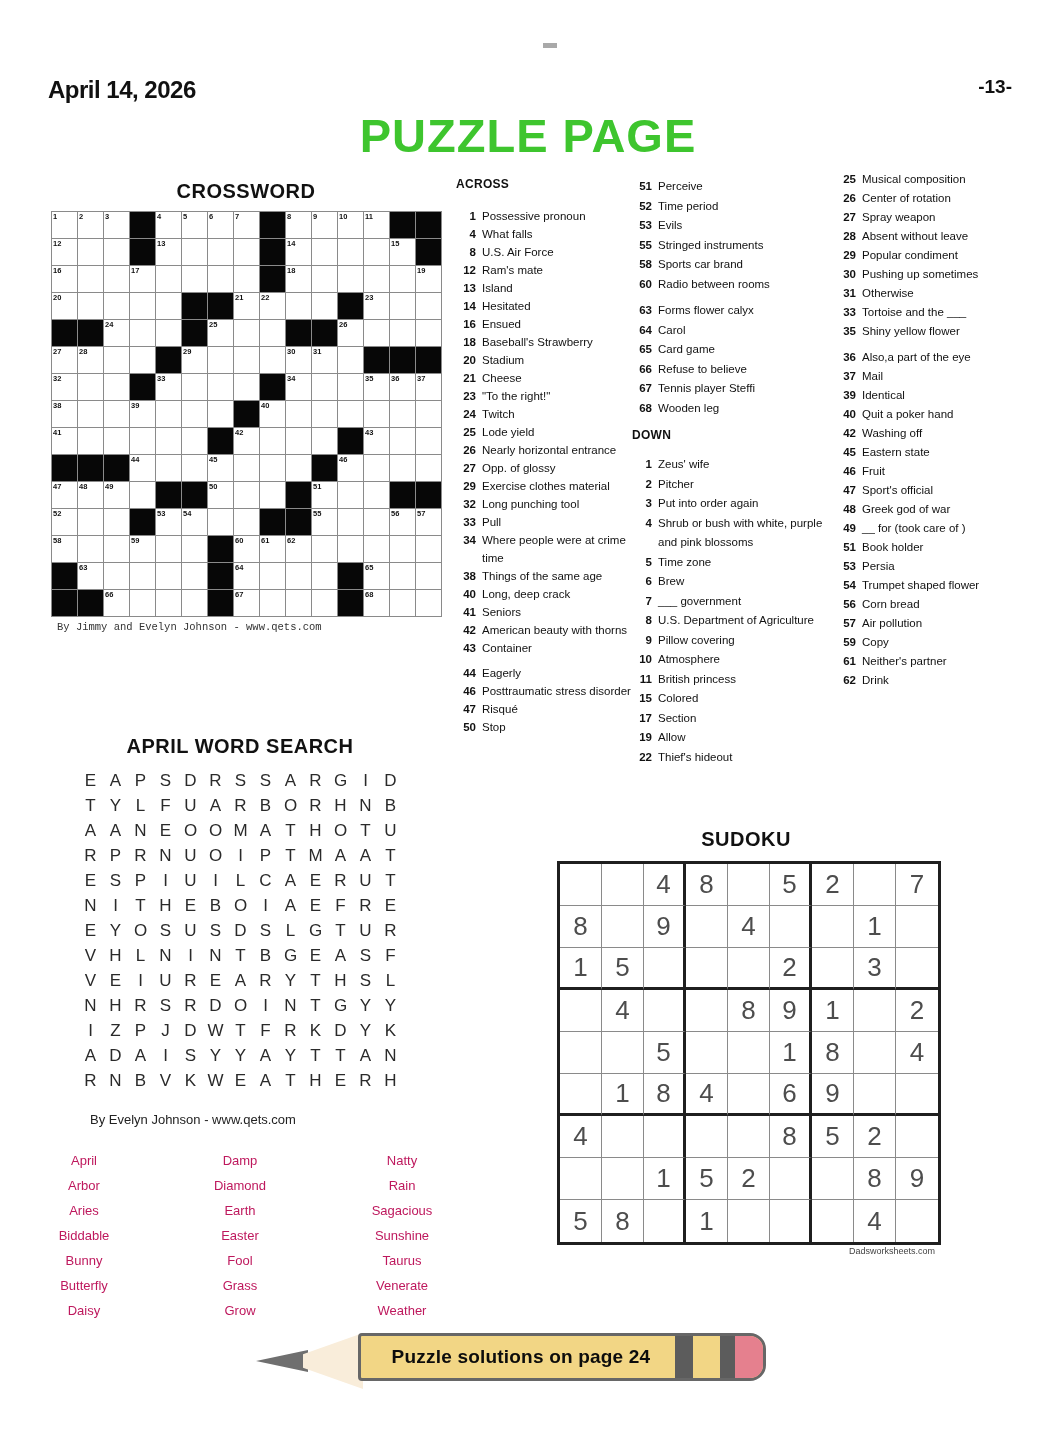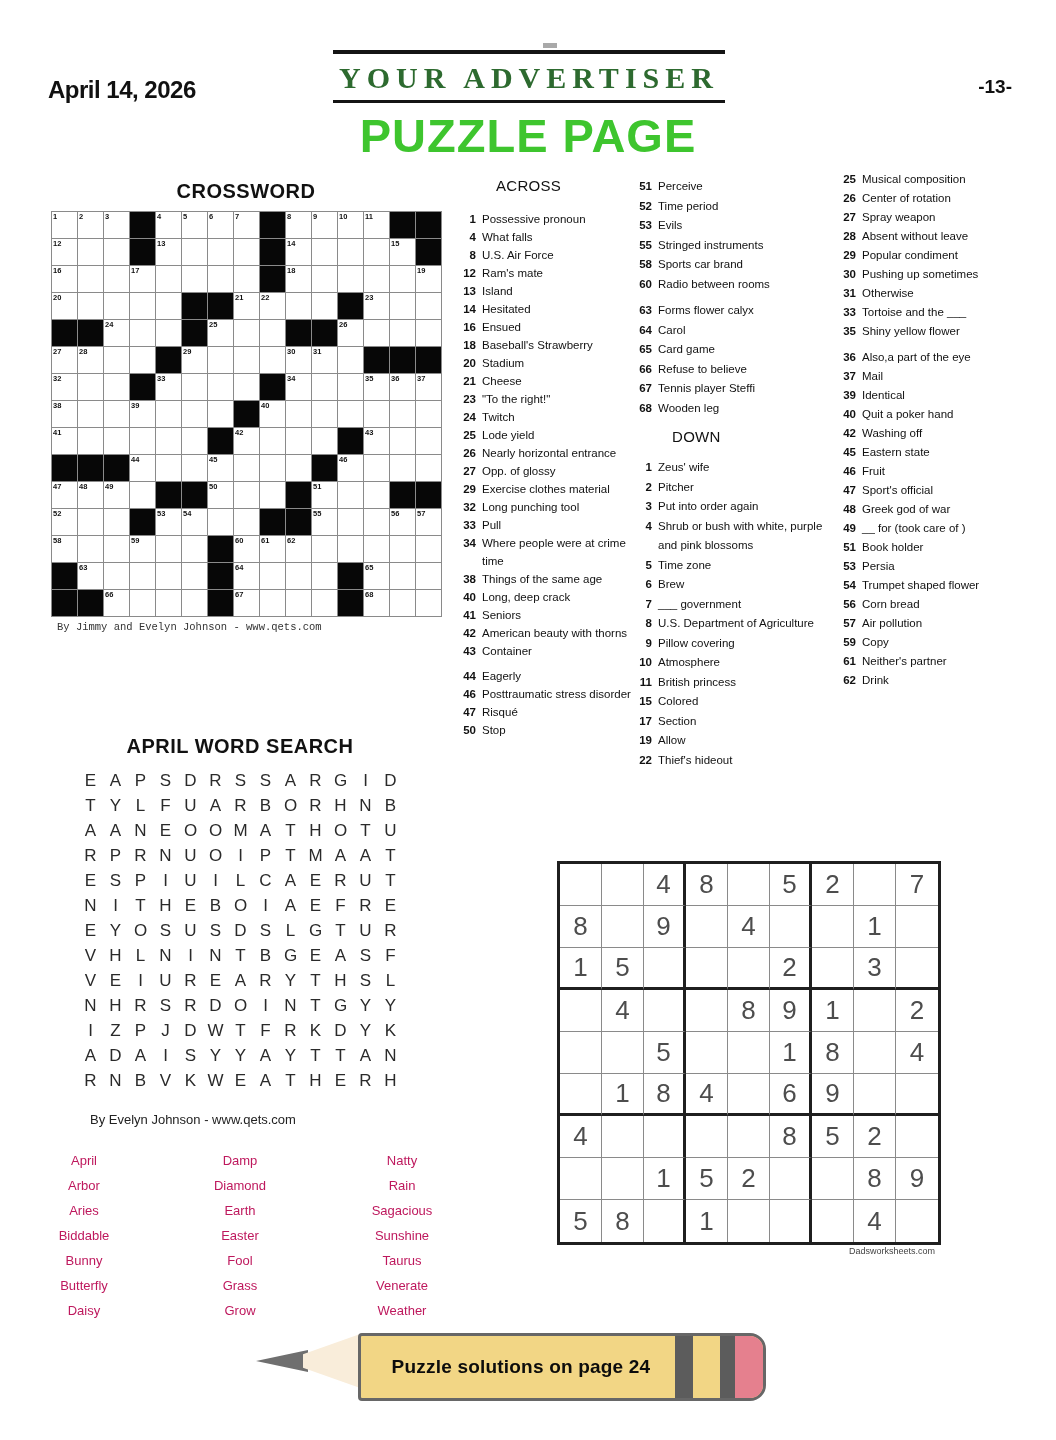--- a/index.html
+++ b/index.html
@@ -26,21 +26,21 @@
   .cw-cell{background:#ffffff;position:relative;}
   .cw-cell.black{background:#070707;}
   .cw-num{position:absolute;top:0;left:1px;font-size:7.5px;line-height:9px;font-weight:bold;color:#111;}
   .cw-byline{position:absolute;left:57px;top:621px;font-size:10.5px;color:#333;font-family:Liberation Mono, monospace;}
 
   
   .clue-col{position:absolute;}
   .col-a{left:456px;top:177px;width:178px;}
   .col-b{left:632px;top:177px;width:196px;}
   .col-c{left:836px;top:170px;width:200px;}
-  .clue-header{font-weight:400;font-size:15px;margin-bottom:16px;letter-spacing:0.3px;margin-left:40px;}
+  .clue-header{font-weight:700;font-size:12px;margin-bottom:16px;letter-spacing:0.3px;}
   .down-header{margin-top:10px;margin-bottom:13px;}
   .clue{display:flex;font-size:11.5px;line-height:18px;}
   .col-b .clue{line-height:19.5px;}
   .col-c .clue{line-height:19px;}
   .clue.gap{margin-top:7px;}
   .clue-n{flex:0 0 20px;width:20px;text-align:right;font-weight:bold;margin-right:6px;}
   .clue-t{flex:1;}
 
   
   .ws-title{position:absolute;left:40px;top:735px;width:400px;text-align:center;
@@ -70,40 +70,37 @@
   .sd-cell.eb{border-bottom:none;}
   .sd-credit{position:absolute;left:557px;top:1246px;width:378px;text-align:right;
              font-size:9px;color:#444;}
 
   
   .pencil{position:absolute;left:256px;top:1331px;width:510px;height:60px;}
   .pencil-tip{position:absolute;left:0;top:19px;width:52px;height:22px;background:#6f6f6f;
               -webkit-clip-path:polygon(0 50%,100% 0,100% 100%);clip-path:polygon(0 50%,100% 0,100% 100%);}
   .pencil-wood{position:absolute;left:47px;top:2px;width:60px;height:56px;background:#f9edda;
                -webkit-clip-path:polygon(0 38%,100% 0,100% 100%,0 62%);clip-path:polygon(0 38%,100% 0,100% 100%,0 62%);}
-  .pencil-main{position:absolute;left:102px;top:2px;width:408px;height:68px;box-sizing:border-box;
+  .pencil-main{position:absolute;left:102px;top:2px;width:408px;height:48px;box-sizing:border-box;
                border:3px solid #676767;border-radius:4px 16px 16px 4px;overflow:hidden;
                display:flex;background:#f2d685;}
   .pencil-text{flex:1;display:flex;align-items:center;justify-content:center;padding-left:6px;}
   .pencil-text span{font-size:19px;font-weight:800;color:#0c0c0c;letter-spacing:0.2px;}
   .band-dark1{flex:0 0 18px;background:#5c5c5c;}
   .band-yellow{flex:0 0 27px;background:#f2d685;}
   .band-dark2{flex:0 0 15px;background:#5c5c5c;}
   .eraser{flex:0 0 28px;background:#e5808e;}
 </style>
 </head>
 <body>
 
 <div id="page">
 
   <div class="date">April 14, 2026</div>
   <div class="mast-tick"></div>
-  <div class="masthead">
-    <span>YOUR ADVERTISER</span>
-  </div>
   <div class="pagenum">-13-</div>
   <div class="pagetitle">PUZZLE PAGE</div>
 
   <div class="cw-title">CROSSWORD</div>
   <div class="cw-grid">
       <div class="cw-cell">
         <span class="cw-num">1</span>
       </div>
       <div class="cw-cell">
         <span class="cw-num">2</span>
@@ -1009,20 +1006,21 @@
         <div class="wl-word">Natty</div>
         <div class="wl-word">Rain</div>
         <div class="wl-word">Sagacious</div>
         <div class="wl-word">Sunshine</div>
         <div class="wl-word">Taurus</div>
         <div class="wl-word">Venerate</div>
         <div class="wl-word">Weather</div>
       </div>
     </div>
 
+  <div class="sd-title">SUDOKU</div>
   <div class="sd-grid">
       <div class="sd-cell"></div>
       <div class="sd-cell"></div>
       <div class="sd-cell br">4</div>
       <div class="sd-cell">8</div>
       <div class="sd-cell"></div>
       <div class="sd-cell br">5</div>
       <div class="sd-cell">2</div>
       <div class="sd-cell"></div>
       <div class="sd-cell er">7</div>

